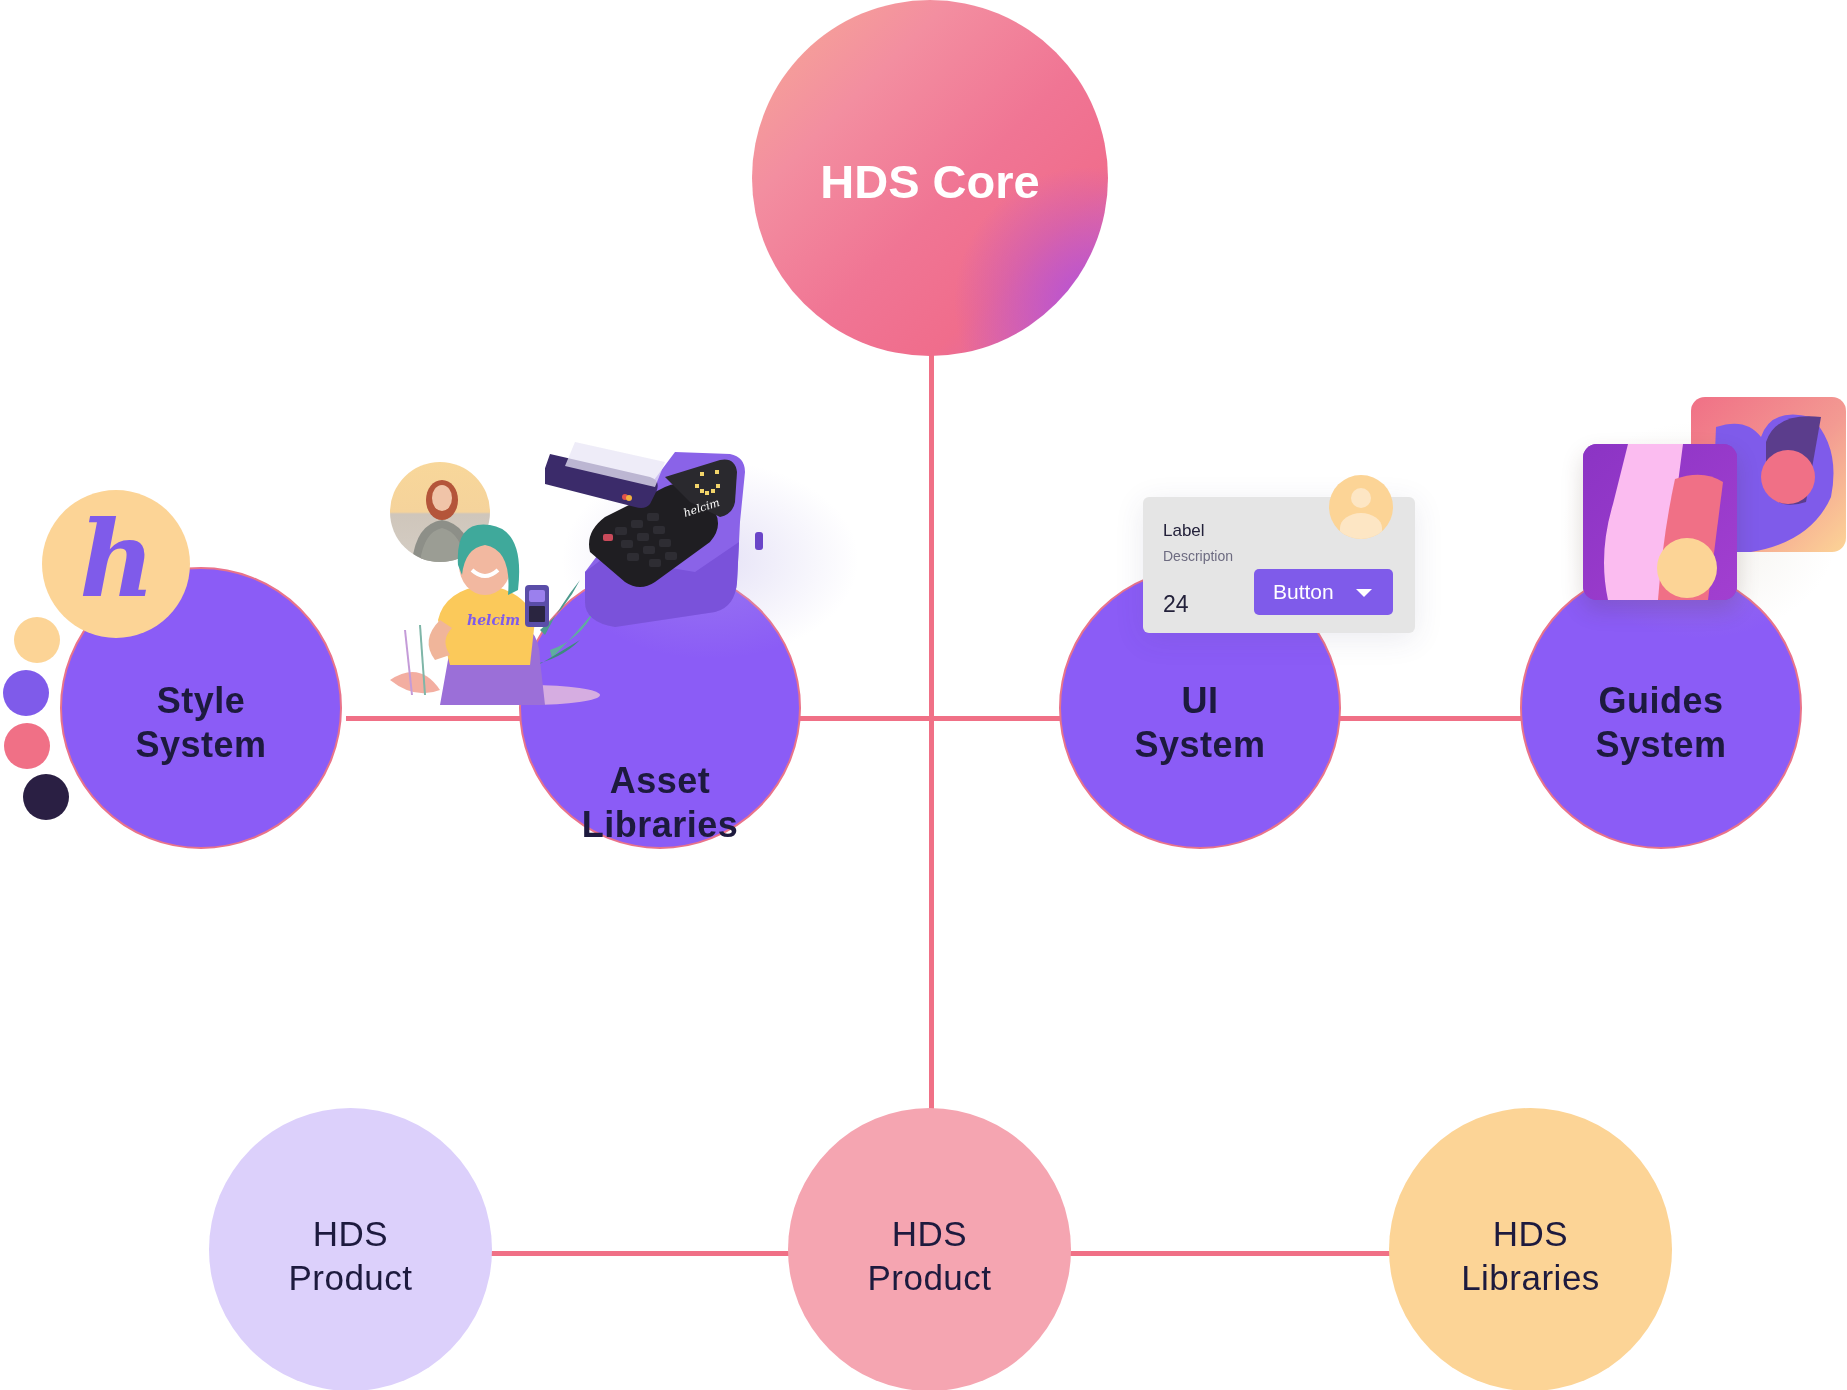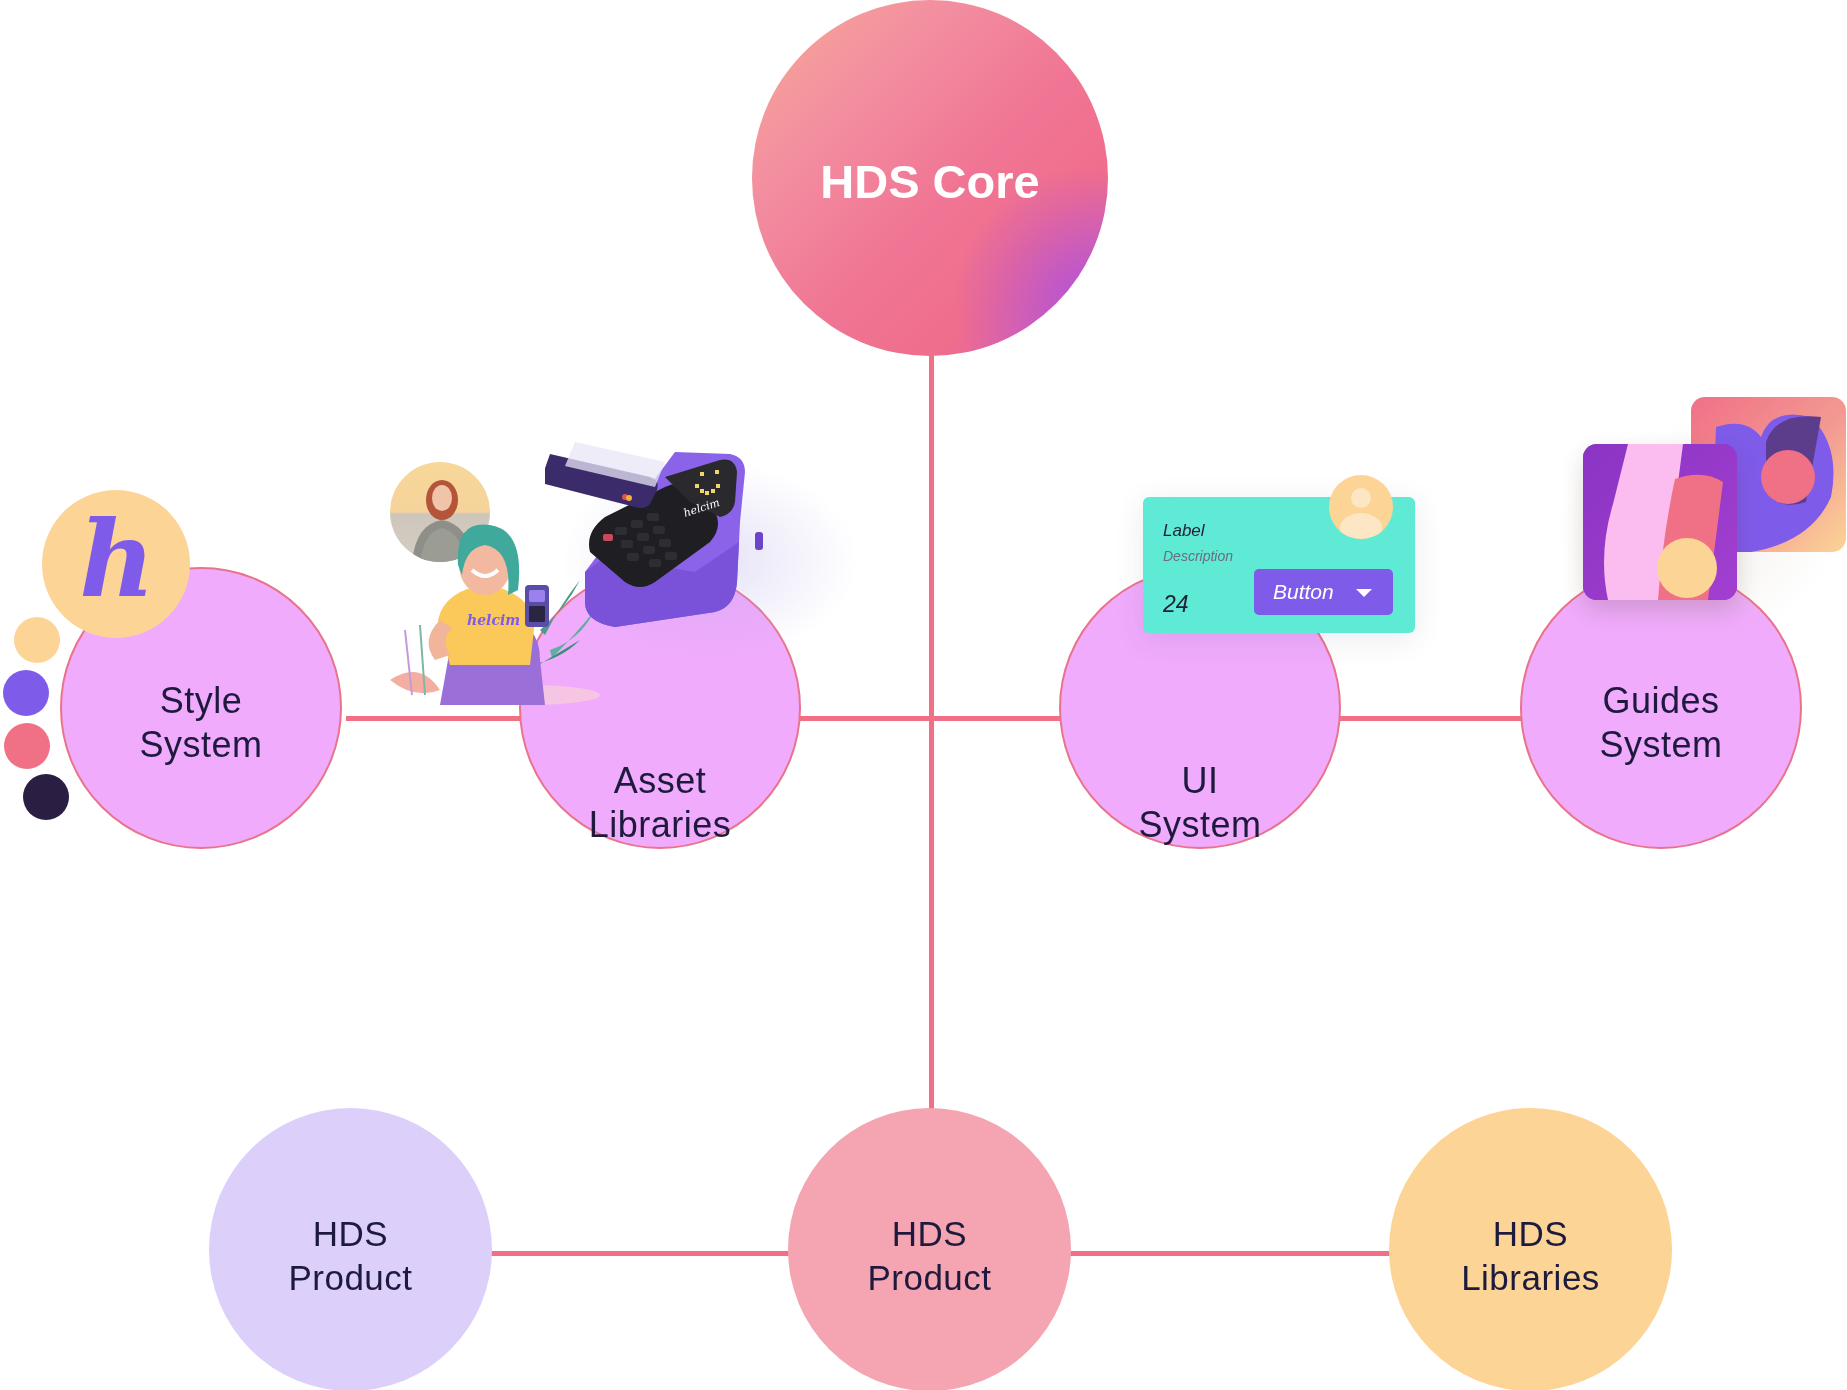--- a/index.html
+++ b/index.html
@@ -21,24 +21,24 @@
           align-items: center; justify-content: center; text-align: center; box-sizing: border-box;
           color: #1d1a3e; }
   .node .lbl { display: block; font-size: 36px; line-height: 44px; letter-spacing: 0.5px; }
 
   .node-core { left: 752px; top: 0px; width: 356px; height: 356px;
                background: radial-gradient(circle at 95% 85%, #b552d6 0%, rgba(181,82,214,0) 30%),
                            linear-gradient(135deg, #f7ab94 0%, #f38ea0 28%, #f07594 55%, #f06d8c 75%, #d863b0 100%);
                color: #ffffff; }
   .node-core .lbl { font-size: 47px; line-height: 56px; font-weight: bold; letter-spacing: 0; margin-top: 8px; }
 
-  .node-mid { width: 282px; height: 282px; top: 567px; background: #f0abfc; border: 2.5px solid #e9738a; }
+  .node-mid { width: 282px; height: 282px; top: 567px; background: #8b5cf6; border: 2.5px solid #e9738a; font-weight: bold; }
   .node-style { left: 60px; }
   .node-asset { left: 519px; justify-content: flex-end; }
-  .node-ui { left: 1059px; justify-content: flex-end; }
+  .node-ui { left: 1059px; }
   .node-graphic { left: 1520px; }
   .node-mid .lbl-wrap { margin-top: 30px; }
 
   .node-bottom { width: 283px; height: 283px; top: 1108px; }
   .node-product { left: 209px; background: #dcd0fb; }
   .node-internal { left: 788px; background: #f5a5b1; }
   .node-marketing { left: 1389px; background: #fcd496; }
   .node-bottom .lbl { font-size: 35px; line-height: 44px; }
   .node-bottom .lbl-wrap { margin-top: 13px; }
 
@@ -55,22 +55,22 @@
 
   
   .device-shadow { left: 560px; top: 460px; width: 300px; height: 200px; border-radius: 50%;
                    background: radial-gradient(ellipse at center, rgba(180,170,230,0.35), rgba(255,255,255,0) 70%); }
   .photo { left: 390px; top: 462px; width: 100px; height: 100px; border-radius: 50%; overflow: hidden;
            background: linear-gradient(180deg, #f8d79a 0%, #f5d39b 50%, #cfc6bb 52%, #d4cdc4 100%); }
   .illustration { left: 380px; top: 510px; width: 230px; height: 195px; }
   .device { left: 545px; top: 432px; width: 240px; height: 200px; }
 
   
-  .ui-card { left: 1143px; top: 497px; width: 272px; height: 136px; background: #5eead4; border-radius: 6px;
-             box-shadow: 0 6px 30px rgba(60,60,110,0.10); font-style: italic; }
+  .ui-card { left: 1143px; top: 497px; width: 272px; height: 136px; background: #e5e5e5; border-radius: 6px;
+             box-shadow: 0 6px 30px rgba(60,60,110,0.10); }
   .ui-card .card-label { position: absolute; left: 20px; top: 24px; font-size: 17px; color: #23213a; }
   .ui-card .card-desc { position: absolute; left: 20px; top: 51px; font-size: 14px; color: #6d6b80; }
   .ui-card .card-num { position: absolute; left: 20px; top: 94px; font-size: 23px; color: #23213a; }
   .ui-card .card-btn { position: absolute; left: 111px; top: 72px; width: 139px; height: 46px; border-radius: 5px;
                        background: #7f5bea; color: #ffffff; display: flex; align-items: center; box-sizing: border-box;
                        padding-left: 19px; font-size: 21px; }
   .ui-card .card-btn .caret { position: absolute; right: 21px; top: 20px; width: 0; height: 0;
                               border-left: 8px solid transparent; border-right: 8px solid transparent; border-top: 8px solid #ffffff; }
   .avatar { left: 1329px; top: 475px; width: 64px; height: 64px; border-radius: 50%; background: #fcd496; overflow: hidden; }
   .avatar .head { position: absolute; left: 22px; top: 13px; width: 20px; height: 20px; border-radius: 50%; background: #fde6c4; }

